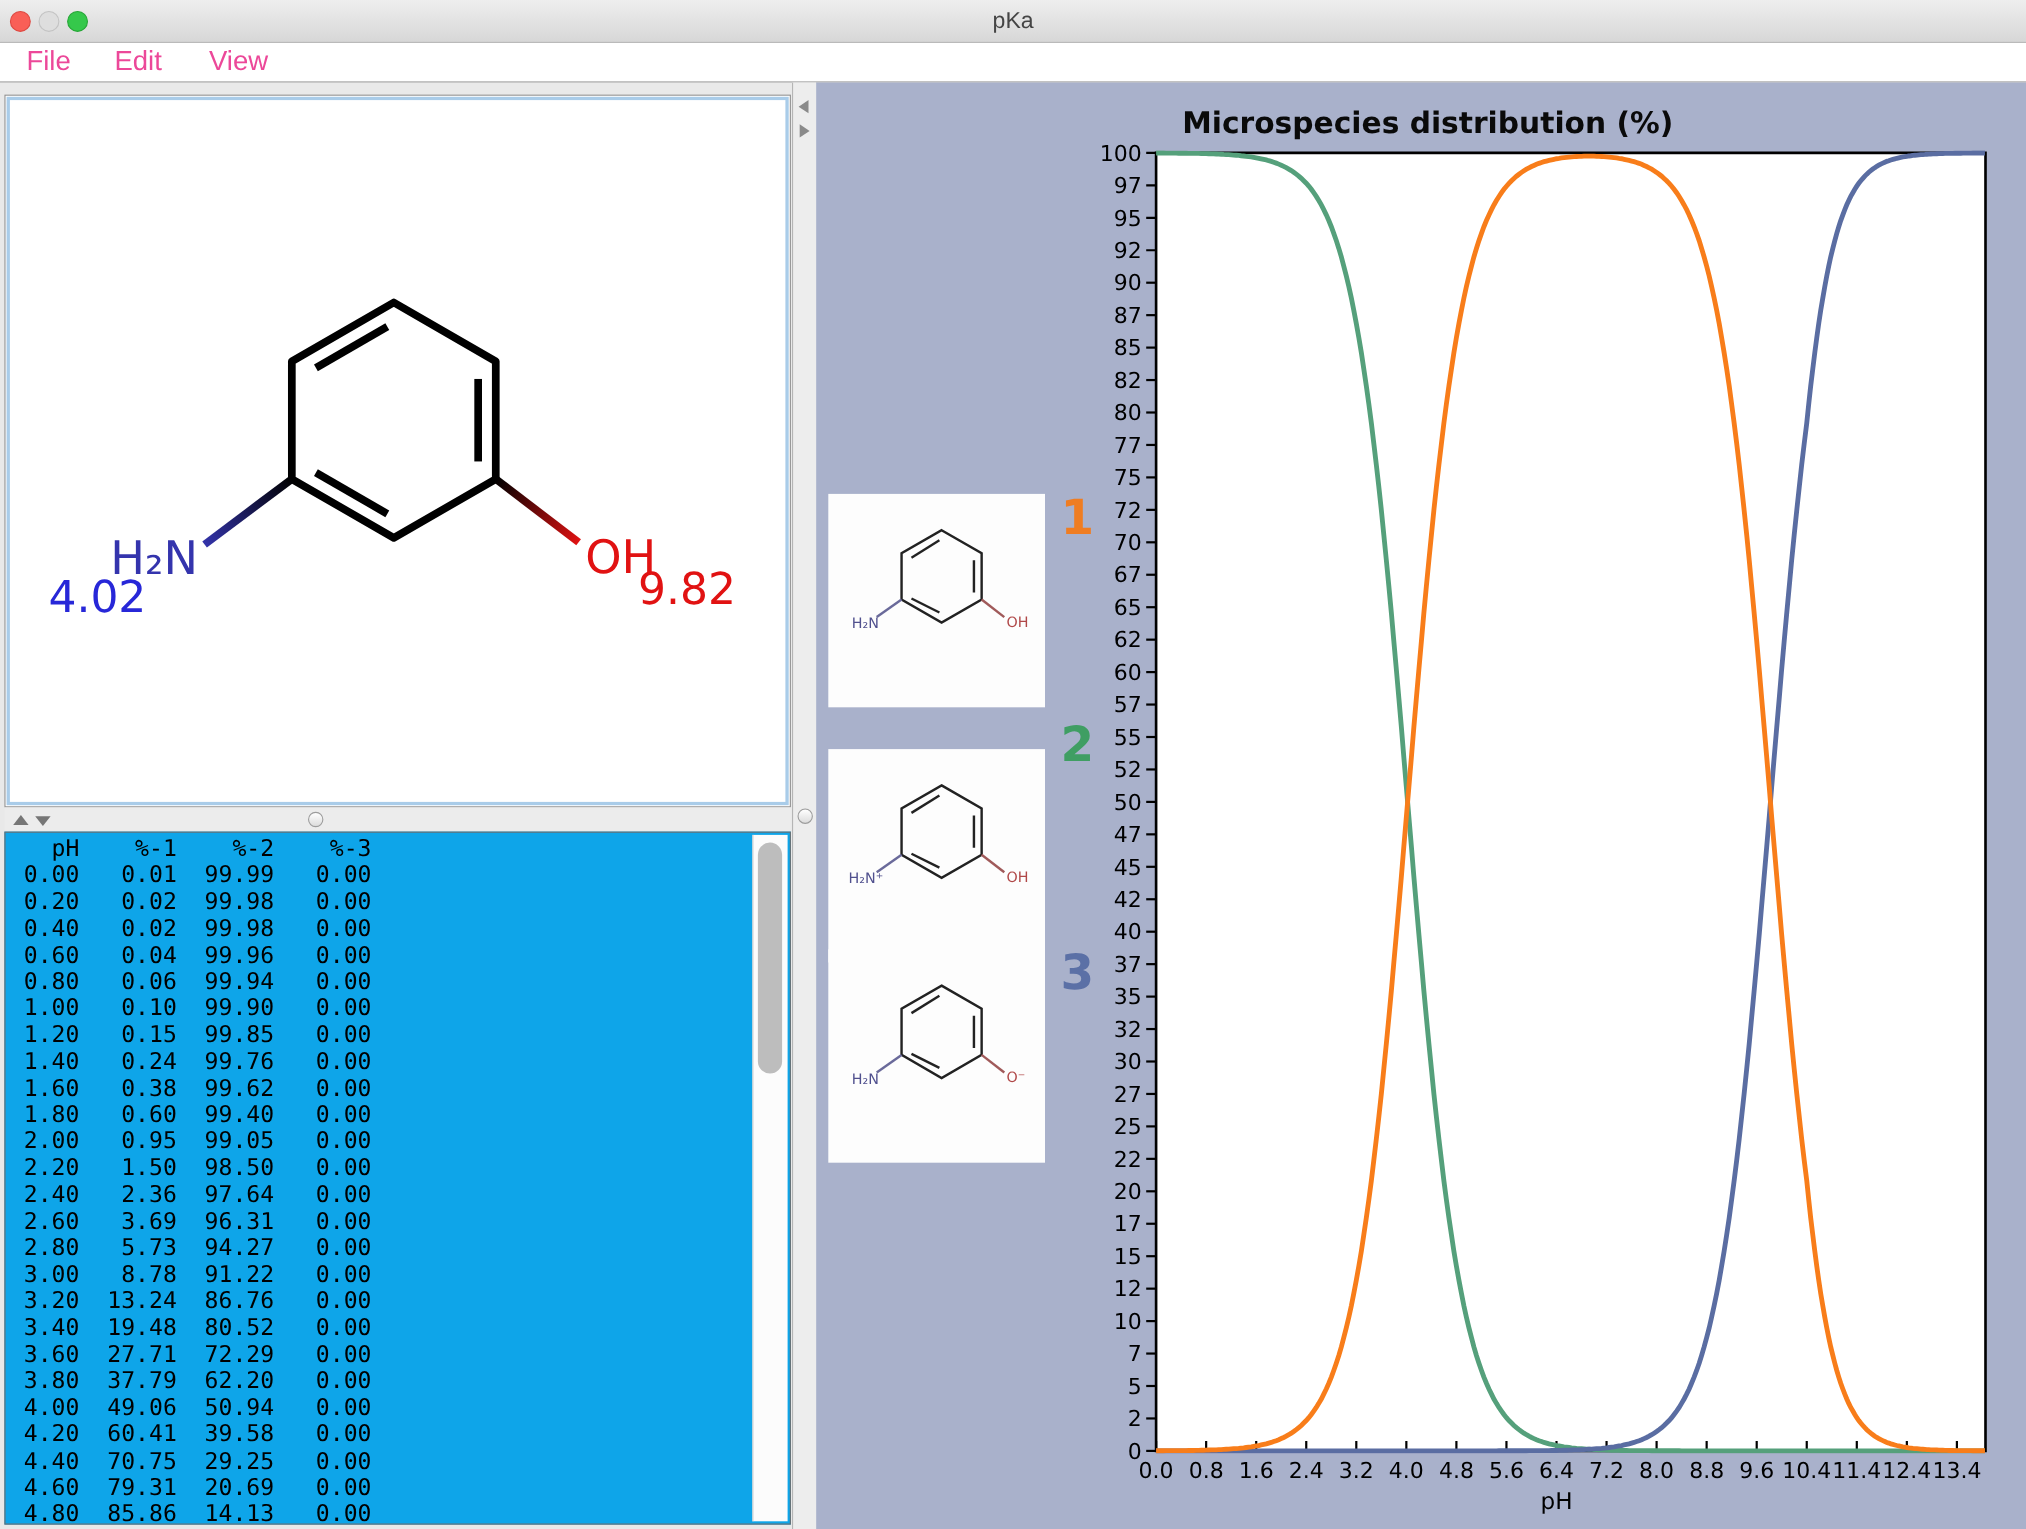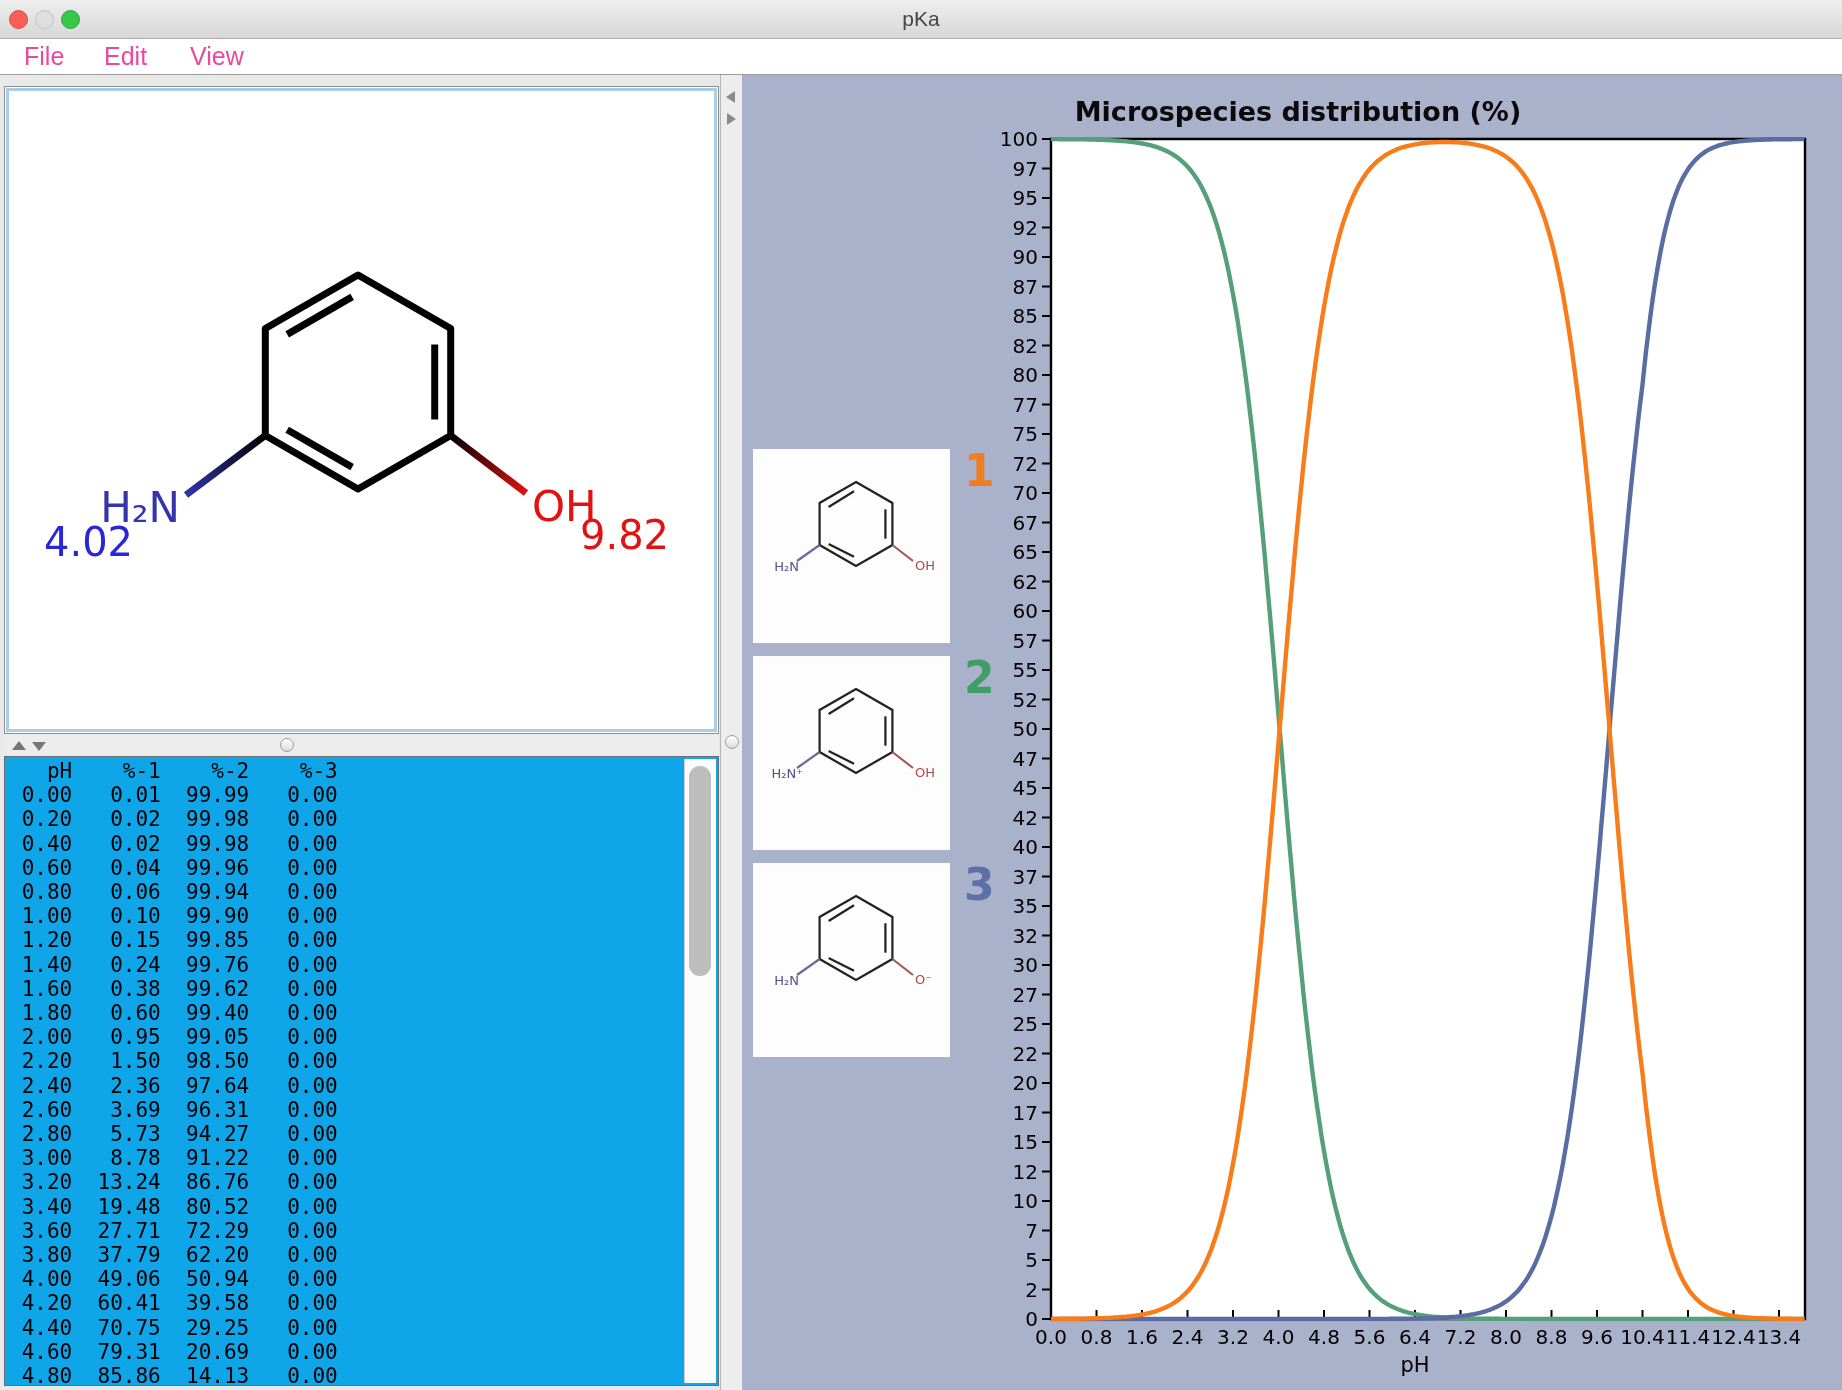--- a/index.html
+++ b/index.html
@@ -131,21 +131,21 @@
           <line x1="101" y1="107.8" x2="75.6" y2="95.1"></line>
           <line x1="66.6" y1="96" x2="44" y2="112" stroke="#6a6a9a"></line>
           <line x1="139.4" y1="96" x2="160" y2="112" stroke="#a05a5a"></line>
         </g>
         <text class="mini-amine" x="46" y="122" font-size="13" text-anchor="end">H₂N</text>
         <text class="mini-oxy" x="162" y="121" font-size="13">OH</text>
       </svg>
     </div>
     <div class="species-num" style="top: 370px; color: rgb(239, 125, 34);">1</div>
 
-    <div class="thumb-box" style="top:581px;">
+    <div class="thumb-box" style="top:606px;">
       <svg width="197" height="194" viewBox="0 0 197 194" font-family="DejaVu Sans, sans-serif">
         <g stroke="#222" stroke-width="2.2" fill="none">
           <polygon points="103,33 139.4,54 139.4,96 103,117 66.6,96 66.6,54"></polygon>
           <line x1="101" y1="42.2" x2="75.6" y2="58"></line>
           <line x1="132.4" y1="60.3" x2="132.4" y2="89.7"></line>
           <line x1="101" y1="107.8" x2="75.6" y2="95.1"></line>
           <line x1="66.6" y1="96" x2="44" y2="112" stroke="#6a6a9a"></line>
           <line x1="139.4" y1="96" x2="160" y2="112" stroke="#a05a5a"></line>
         </g>
         <text class="mini-amine" x="50" y="122" font-size="13" text-anchor="end">H₂N⁺</text>

